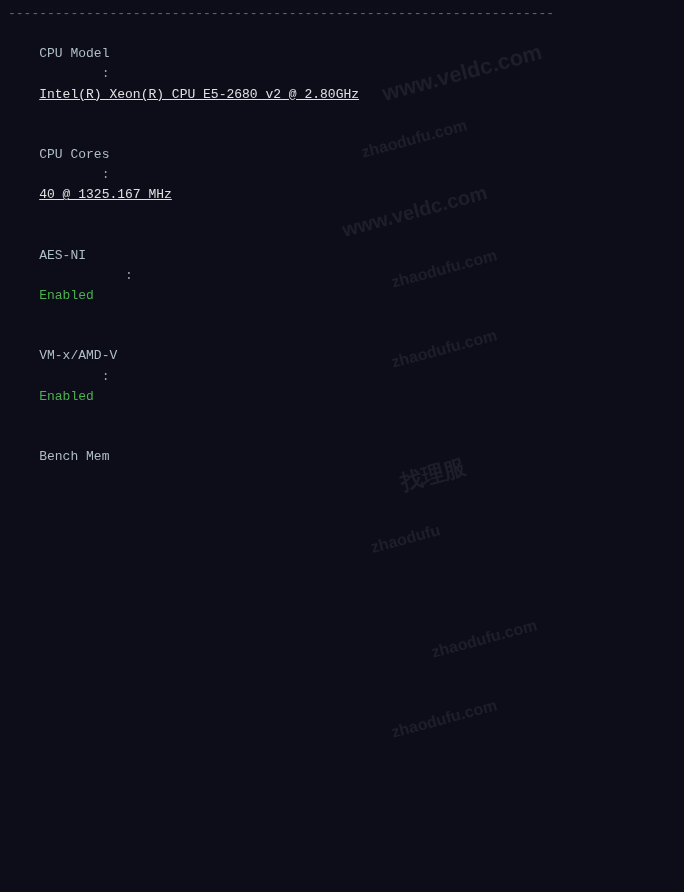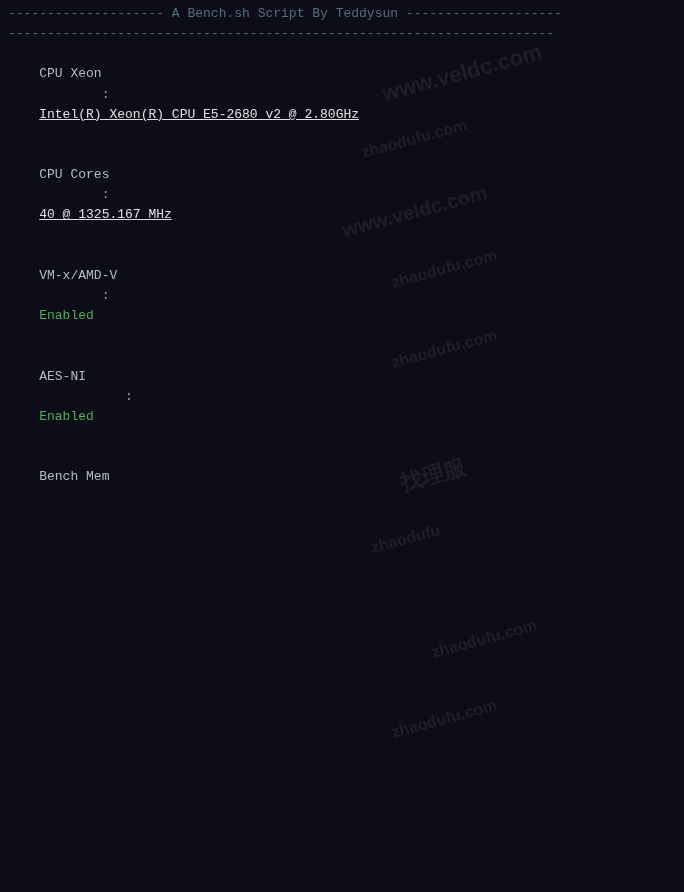--- a/index.html
+++ b/index.html
@@ -59,48 +59,47 @@
   <div class="watermark wm1">www.veldc.com</div>
   <div class="watermark wm2">zhaodufu.com</div>
   <div class="watermark wm3">www.veldc.com</div>
   <div class="watermark wm4">zhaodufu.com</div>
   <div class="watermark wm5">zhaodufu.com</div>
   <div class="watermark wm6">找理服</div>
   <div class="watermark wm7">zhaodufu</div>
   <div class="watermark wm8">zhaodufu.com</div>
   <div class="watermark wm9">zhaodufu.com</div>
 
-  <div class="line separator">-------------------- A Bench.sh Script By Teddysun --------------------</div>
 
 
 
   <div class="line separator">----------------------------------------------------------------------</div>
 
   <div class="line">
-    <span class="label">CPU Xeon</span>
+    <span class="label">CPU Model</span>
     <span class="gray">        : </span>
     <span class="white">Intel(R) Xeon(R) CPU E5-2680 v2 @ 2.80GHz</span>
   </div>
 
   <div class="line">
     <span class="label">CPU Cores</span>
     <span class="gray">        : </span>
     <span class="white">40 @ 1325.167 MHz</span>
   </div>
 
 
   <div class="line">
-    <span class="label">VM-x/AMD-V</span>
-    <span class="gray">        : </span>
+    <span class="label">AES-NI</span>
+    <span class="gray">           : </span>
     <span class="green">Enabled</span>
   </div>
 
   <div class="line">
-    <span class="label">AES-NI</span>
-    <span class="gray">           : </span>
+    <span class="label">VM-x/AMD-V</span>
+    <span class="gray">        : </span>
     <span class="green">Enabled</span>
   </div>
 
 
   <div class="line">
     <span class="label">Bench Mem</span>
     
     
   </div>
 

